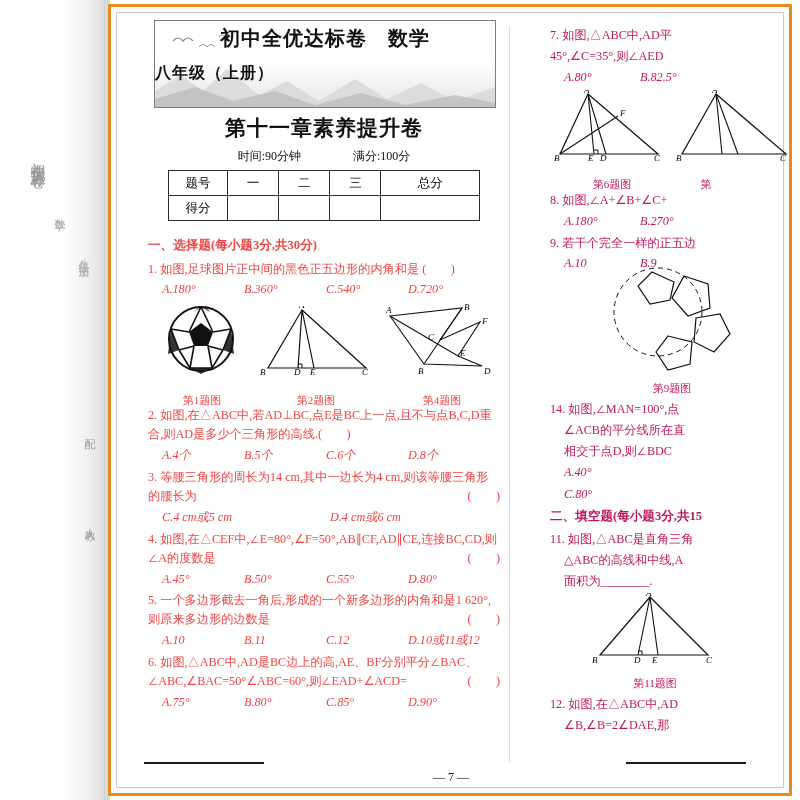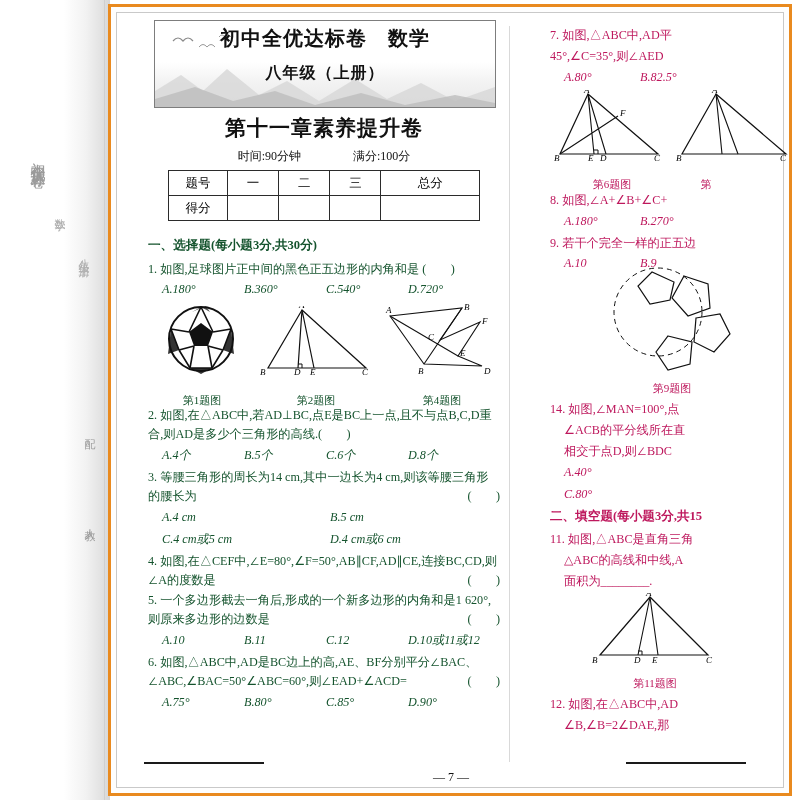--- a/index.html
+++ b/index.html
@@ -63,21 +63,21 @@
   }
   .banner .mountain{
     position:absolute;left:0;bottom:0;width:100%;height:46px;
   }
   .banner-title{
     position:absolute;left:0;top:4px;width:340px;text-align:center;
     font-size:20px;font-weight:bold;color:#111;letter-spacing:1px;
     font-family:"Liberation Serif", serif;
   }
   .banner-sub{
-    position:absolute;left:0;top:42px;width:340px;text-align:center;
+    position:absolute;left:0;top:42px;width:340px;text-align:left;
     font-size:16px;font-weight:bold;color:#111;letter-spacing:1px;
   }
 
   .chapter-title{
     position:absolute;left:28px;top:96px;width:340px;text-align:center;
     font-size:21px;font-weight:bold;color:#111;letter-spacing:1px;
   }
   .time-line{
     position:absolute;left:28px;top:130px;width:340px;
     font-size:12px;color:#111;text-align:center;
@@ -97,21 +97,21 @@
     border:1px solid #2b2b2b;
     height:24px;
     text-align:center;
     padding:0;
   }
   table.score td.lbl{width:58px;}
 
   
   .lcol{
     position:absolute;left:22px;top:218px;width:352px;
-    font-size:12.2px;line-height:1.55;color:#14532d;
+    font-size:12.2px;line-height:1.55;color:#ef4444;
   }
   .sec-head{font-weight:bold;font-size:12.6px;margin:0 0 4px 0;}
   .q{margin:0 0 2px 0;}
   .opts{display:flex;margin:0 0 3px 0;font-style:italic;}
   .opts span{display:block;}
   .indent{padding-left:14px;}
 
   .figrow{position:relative;height:86px;margin:2px 0 4px 0;}
   .figcap{font-size:11px;text-align:center;}
 
@@ -270,32 +270,34 @@
         <span style="width:82px">C.6个</span>
         <span>D.8个</span>
       </div>
 
       <div class="q">
         <span>3.</span>
         <span>等腰三角形的周长为14 cm,其中一边长为4 cm,则该等腰三角形的腰长为</span>
         <span style="float:right">(　　)</span>
       </div>
       <div class="opts indent">
-        <span style="width:168px">A.4 cm</span>
-        <span>B.5 cm</span>
-      </div>
-      <div class="opts indent">
         <span style="width:168px">C.4 cm或5 cm</span>
         <span>D.4 cm或6 cm</span>
       </div>
 
       <div class="q">
         <span>4.</span>
         <span>如图,在△CEF中,∠E=80°,∠F=50°,AB∥CF,AD∥CE,连接BC,CD,则∠A的度数是</span>
         <span style="float:right">(　　)</span>
+      </div>
+      <div class="opts indent">
+        <span style="width:82px">A.45°</span>
+        <span style="width:82px">B.50°</span>
+        <span style="width:82px">C.55°</span>
+        <span>D.80°</span>
       </div>
 
       <div class="q">
         <span>5.</span>
         <span>一个多边形截去一角后,形成的一个新多边形的内角和是1 620°,则原来多边形的边数是</span>
         <span style="float:right">(　　)</span>
       </div>
       <div class="opts indent">
         <span style="width:82px">A.10</span>
         <span style="width:82px">B.11</span>

